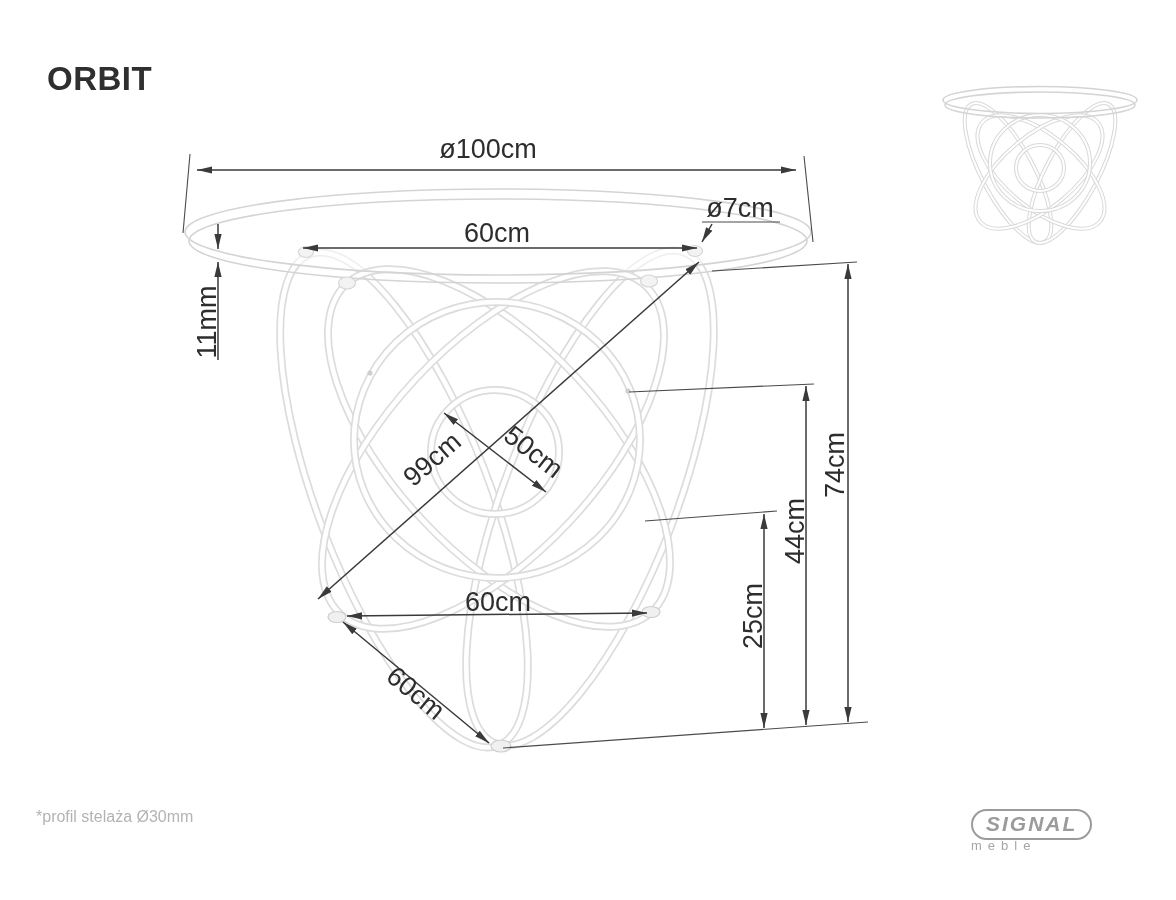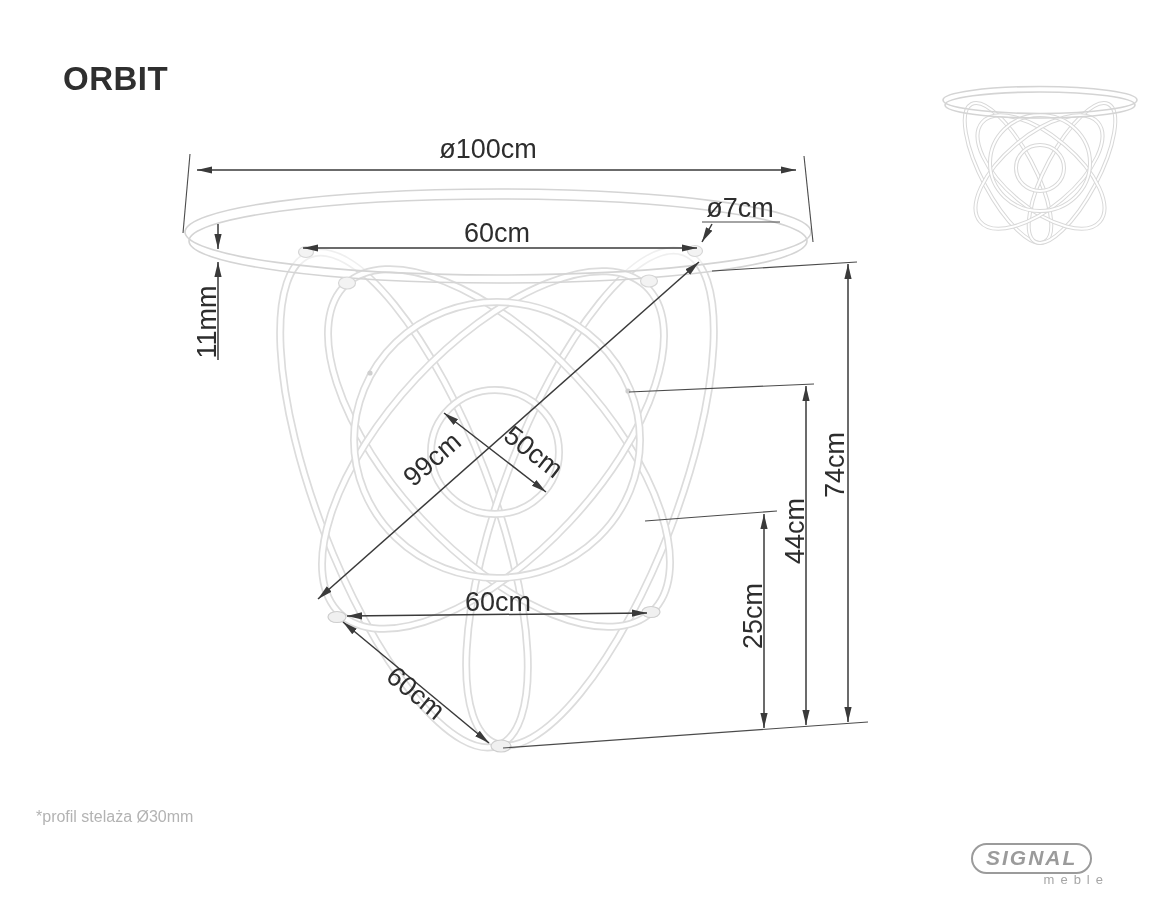--- a/index.html
+++ b/index.html
@@ -1,41 +1,41 @@
 <!DOCTYPE html>
 <html><head>
 <meta charset="utf-8">
 <style>
   html,body{margin:0;padding:0;background:#ffffff;}
   .page{position:relative;width:1176px;height:900px;background:#ffffff;overflow:hidden;
         font-family:"Liberation Sans", sans-serif;}
-  .title{position:absolute;left:63px;top:60px;font-size:33px;font-weight:bold;
+  .title{position:absolute;left:47px;top:60px;font-size:33px;font-weight:bold;
          color:#2f2f2f;letter-spacing:0.5px;}
   .footnote{position:absolute;left:36px;top:808px;font-size:16px;color:#b3b3b3;}
   .drawing{position:absolute;left:0;top:0;}
   
   .dim{stroke:#3a3a3a;stroke-width:1.5;fill:none;}
   .ext{stroke:#4b4b4b;stroke-width:1.1;fill:none;}
   .lbl{fill:#2d2d2d;font-family:"Liberation Sans",sans-serif;font-size:27px;}
   
   .glass{fill:none;stroke:#d4d4d4;stroke-width:1.6;}
   .glass-fill{fill:rgba(255,255,255,0.55);stroke:none;}
   .tube-o{fill:none;stroke:#dcdcdc;stroke-width:8;}
   .tube-i{fill:none;stroke:#ffffff;stroke-width:4.6;}
   .tubeT-o{fill:none;stroke:#d8d8d8;stroke-width:4;}
   .tubeT-i{fill:none;stroke:#ffffff;stroke-width:2;}
   .disc{fill:#f3f3f3;stroke:#d6d6d6;stroke-width:1.2;}
   .foot{fill:#f0f0f0;stroke:#cecece;stroke-width:1.2;}
   .rivet{fill:#cfcfcf;stroke:none;}
   
-  .logo{position:absolute;left:971px;top:843px;width:150px;}
+  .logo{position:absolute;left:971px;top:809px;width:150px;}
   .logo-badge{display:inline-block;border:2px solid #9b9b9b;border-radius:16px;
               padding:0px 13px 1px 13px;color:#9b9b9b;font-weight:bold;font-style:italic;
               font-size:21px;letter-spacing:2px;line-height:26px;}
-  .logo-sub{color:#a6a6a6;font-size:13px;letter-spacing:6px;text-align:right;
+  .logo-sub{color:#a6a6a6;font-size:13px;letter-spacing:6px;text-align:left;
             width:138px;margin-top:-2px;}
 </style>
 </head>
 <body>
 
 <div class="page">
 
   <div class="title">ORBIT</div>
 
   <svg class="drawing" width="1176" height="900" viewBox="0 0 1176 900">

